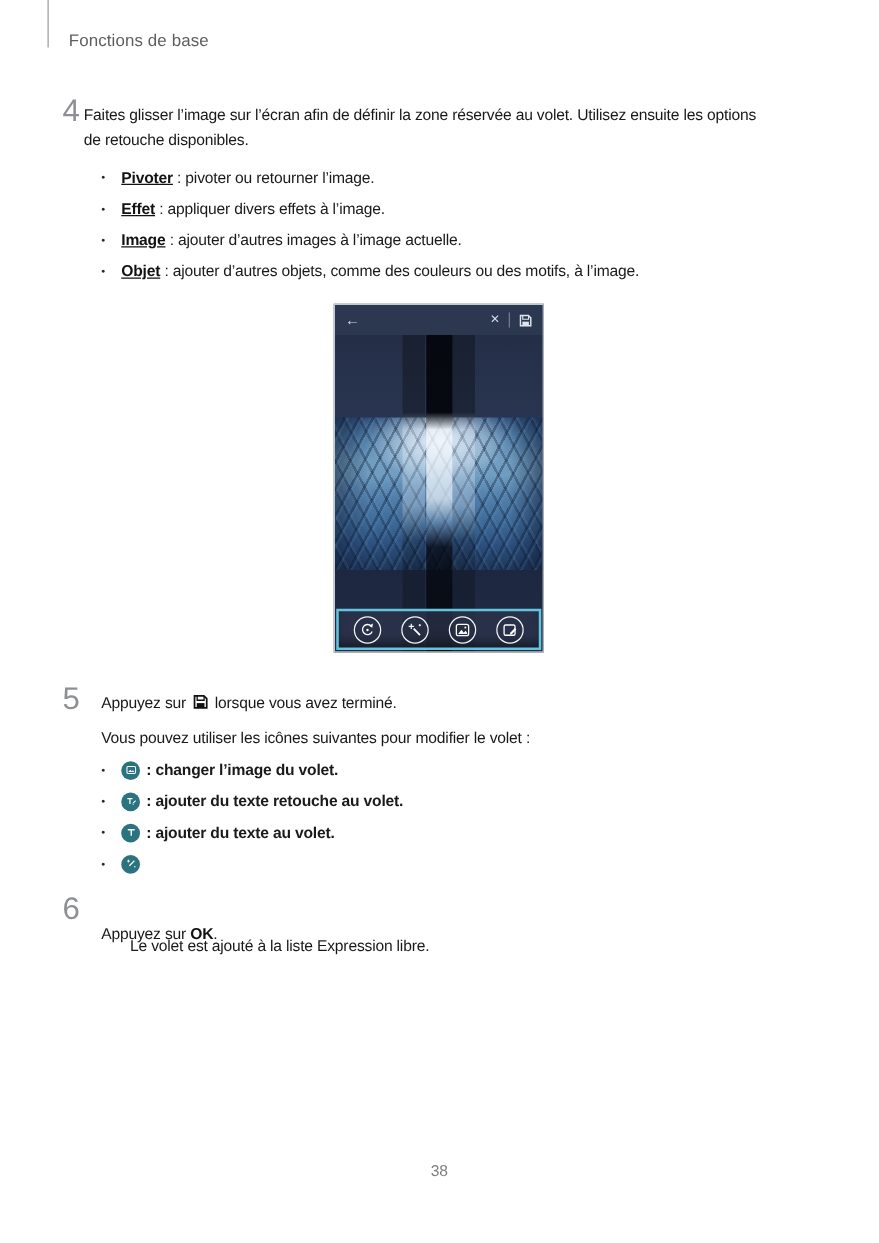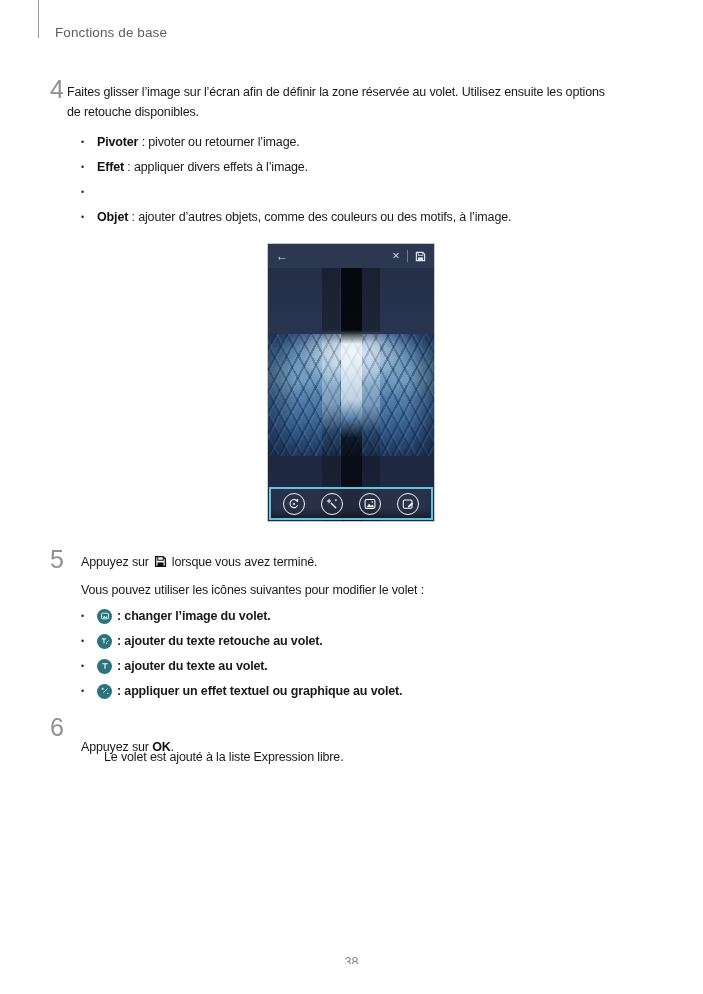--- a/index.html
+++ b/index.html
@@ -10,21 +10,21 @@
   
   .header-rule { position:absolute; left:38px; top:0; width:1px; height:38px; background:#9aa0a6; }
   .header-title { position:absolute; left:55px; top:25px; font-size:13.5px; color:#5c5e60; letter-spacing:0.1px; }
 
   
   .step-num { position:absolute; left:50px; font-size:25px; font-weight:400; color:#8e9093; }
   .step-text { position:absolute; left:67px; width:545px; font-size:12.5px; line-height:20px; letter-spacing:-0.15px; color:#19191b; }
   .bullets { position:absolute; left:81px; list-style:none; }
   .bullets li { display:flex; align-items:flex-start; line-height:20px; margin-bottom:5px; font-size:12.5px; letter-spacing:-0.15px; }
   .bullets .dot { width:16px; font-size:9px; line-height:20px; color:#2a2a2c; flex:none; }
-  .bullets b { font-weight:700; color:#121214; }
+  .bullets b { font-weight:700; color:#121214;text-decoration:underline; }
 
   
   .phone { position:absolute; left:267px; top:243px; width:168px; height:279px; border:1px solid #c3c9d1; overflow:hidden; background:#242e47; }
   .p-topbar { position:absolute; top:0; left:0; right:0; height:24px; background:#2c3750; display:flex; align-items:center; padding:0 8px; z-index:5; color:#d4dbe6; }
   .p-topbar .back { font-size:12px; line-height:1; }
   .p-topbar .spacer { flex:1; }
   .p-topbar .close { font-size:9.5px; line-height:1; margin-right:7px; }
   .p-topbar .vdiv { width:1px; height:12px; background:rgba(255,255,255,0.35); margin-right:7px; }
   .p-sky { position:absolute; top:24px; left:0; right:0; height:66px; background:linear-gradient(180deg,#242e47 0%,#293550 100%); }
   .p-photo { position:absolute; top:90px; left:0; right:0; height:122px;
@@ -53,21 +53,21 @@
   
   .line { position:absolute; left:81px; font-size:12.5px; line-height:20px; letter-spacing:-0.15px; color:#19191b; }
   .inline-save { margin:0 5px -2px 5px; color:#111; }
   .icon-bullets { position:absolute; left:81px; list-style:none; }
   .icon-bullets li { display:flex; align-items:center; height:20px; margin-bottom:5px; font-size:12.5px; letter-spacing:-0.15px; }
   .icon-bullets .dot { width:16px; font-size:9px; color:#2a2a2c; flex:none; }
   .ticon { width:15px; height:15px; border-radius:50%; background:#2b747f; display:flex; align-items:center; justify-content:center; flex:none; }
   .icon-bullets .desc { margin-left:5px;font-weight:bold; }
   b.ok { font-weight:700; color:#121214; }
 
-  .page-number { position:absolute; left:0; top:955px; width:100%; text-align:center; font-size:12.5px; color:#7e8184; }
+  .page-number { position:absolute; left:0; top:930px; width:100%; text-align:center; font-size:12.5px; color:#7e8184; }
 </style>
 </head>
 <body>
 
 <div id="page">
 
   <div class="header-rule"></div>
   <div class="header-title">Fonctions de base</div>
 
   <div class="step-num" style="top:75px;">4</div>
@@ -77,20 +77,21 @@
     <li>
       <span class="dot">•</span>
       <span><b>Pivoter</b><span> : pivoter ou retourner l’image.</span></span>
     </li>
     <li>
       <span class="dot">•</span>
       <span><b>Effet</b><span> : appliquer divers effets à l’image.</span></span>
     </li>
     <li>
       <span class="dot">•</span>
+      <span><b>Image</b><span> : ajouter d’autres images à l’image actuelle.</span></span>
     </li>
     <li>
       <span class="dot">•</span>
       <span><b>Objet</b><span> : ajouter d’autres objets, comme des couleurs ou des motifs, à l’image.</span></span>
     </li>
   </ul>
 
   <div class="phone">
     <div class="p-sky"></div>
     <div class="p-photo"></div>
@@ -185,21 +186,20 @@
     </li>
     <li>
       <span class="dot">•</span>
       <span class="ticon">
         <svg width="10" height="10" viewBox="0 0 16 16">
           <path d="M5.6 10.6 L12 4.2" stroke="#fff" stroke-width="1.6" fill="none"></path>
           <path d="M4.4 2.8 V6.4 M2.6 4.6 H6.2" stroke="#fff" stroke-width="1.1" fill="none"></path>
           <circle cx="12.6" cy="11.8" r="0.9" fill="#fff"></circle>
         </svg>
       </span>
-      <span class="desc">: appliquer un effet textuel ou graphique au volet.</span>
     </li>
   </ul>
 
   <div class="step-num" style="top:713px;">6</div>
   <p class="line" style="top:720px;margin-top:17px;">
     <span>Appuyez sur </span><b class="ok">OK</b><span>.</span>
   </p>
   <p class="line" style="top:747px;margin-left:23px;">Le volet est ajouté à la liste Expression libre.</p>
 
   <div class="page-number">38</div>

